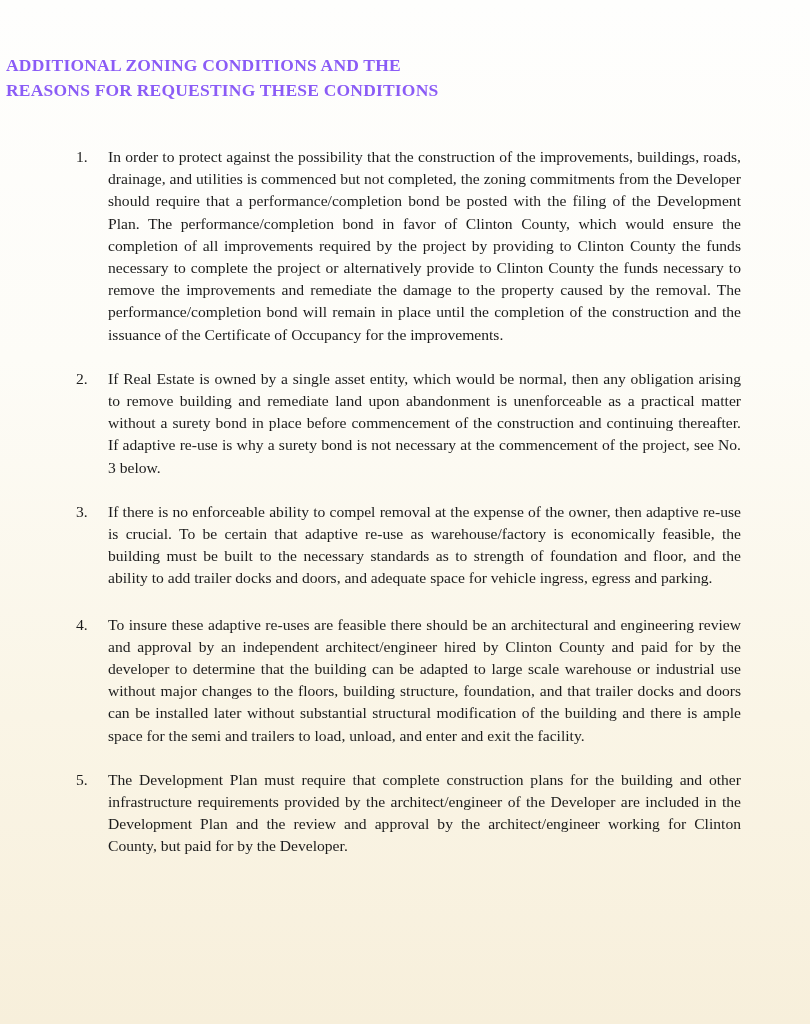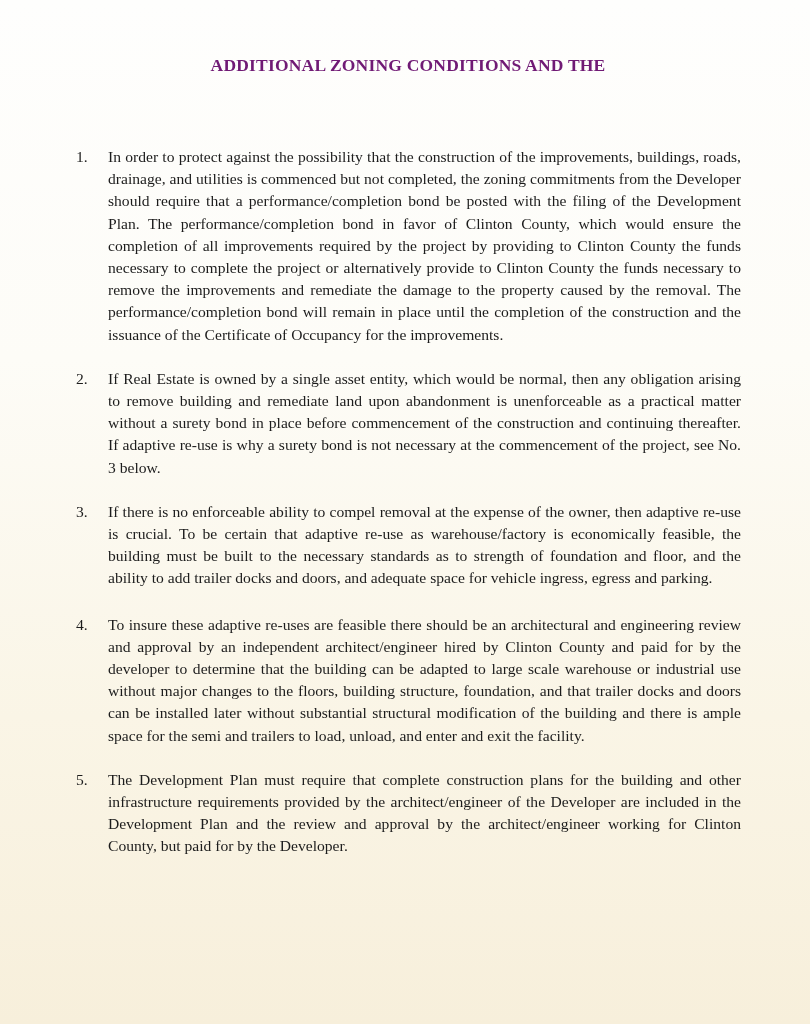--- a/index.html
+++ b/index.html
@@ -17,26 +17,26 @@
   .page {
     position: relative;
     width: 810px;
     height: 1024px;
   }
   .title {
     position: absolute;
     top: 53px;
     left: 0;
     width: 810px;
-    text-align: center;
+    text-align: left;
     font-weight: bold;
     font-size: 17.5px;
     line-height: 25px;
     letter-spacing: 0.2px;
-    color: #701a75;
+    color: #8b5cf6;
   }
   .title div { margin-left: 6px; }
   .list {
     position: absolute;
     left: 76px;
     width: 665px;
     top: 126px;
   }
   .item {
     position: relative;
@@ -57,20 +57,21 @@
   #item-2 { margin-bottom: 22px; }
   #item-3 { margin-bottom: 24px; }
   #item-4 { margin-bottom: 22px; }
 </style>
 </head>
 <body>
 
 <div class="page">
   <div class="title">
     <div>ADDITIONAL ZONING CONDITIONS AND THE</div>
+    <div>REASONS FOR REQUESTING THESE CONDITIONS</div>
   </div>
 
   <div class="list">
     <div class="item" id="item-1">
       <span class="num">1.</span>
       <span class="text">In order to protect against the possibility that the construction of the improvements, buildings, roads, drainage, and utilities is commenced but not completed, the zoning commitments from the Developer should require that a performance/completion bond be posted with the filing of the Development Plan. The performance/completion bond in favor of Clinton County, which would ensure the completion of all improvements required by the project by providing to Clinton County the funds necessary to complete the project or alternatively provide to Clinton County the funds necessary to remove the improvements and remediate the damage to the property caused by the removal. The performance/completion bond will remain in place until the completion of the construction and the issuance of the Certificate of Occupancy for the improvements.</span>
     </div>
     <div class="item" id="item-2">
       <span class="num">2.</span>
       <span class="text">If Real Estate is owned by a single asset entity, which would be normal, then any obligation arising to remove building and remediate land upon abandonment is unenforceable as a practical matter without a surety bond in place before commencement of the construction and continuing thereafter. If adaptive re-use is why a surety bond is not necessary at the commencement of the project, see No. 3 below.</span>

